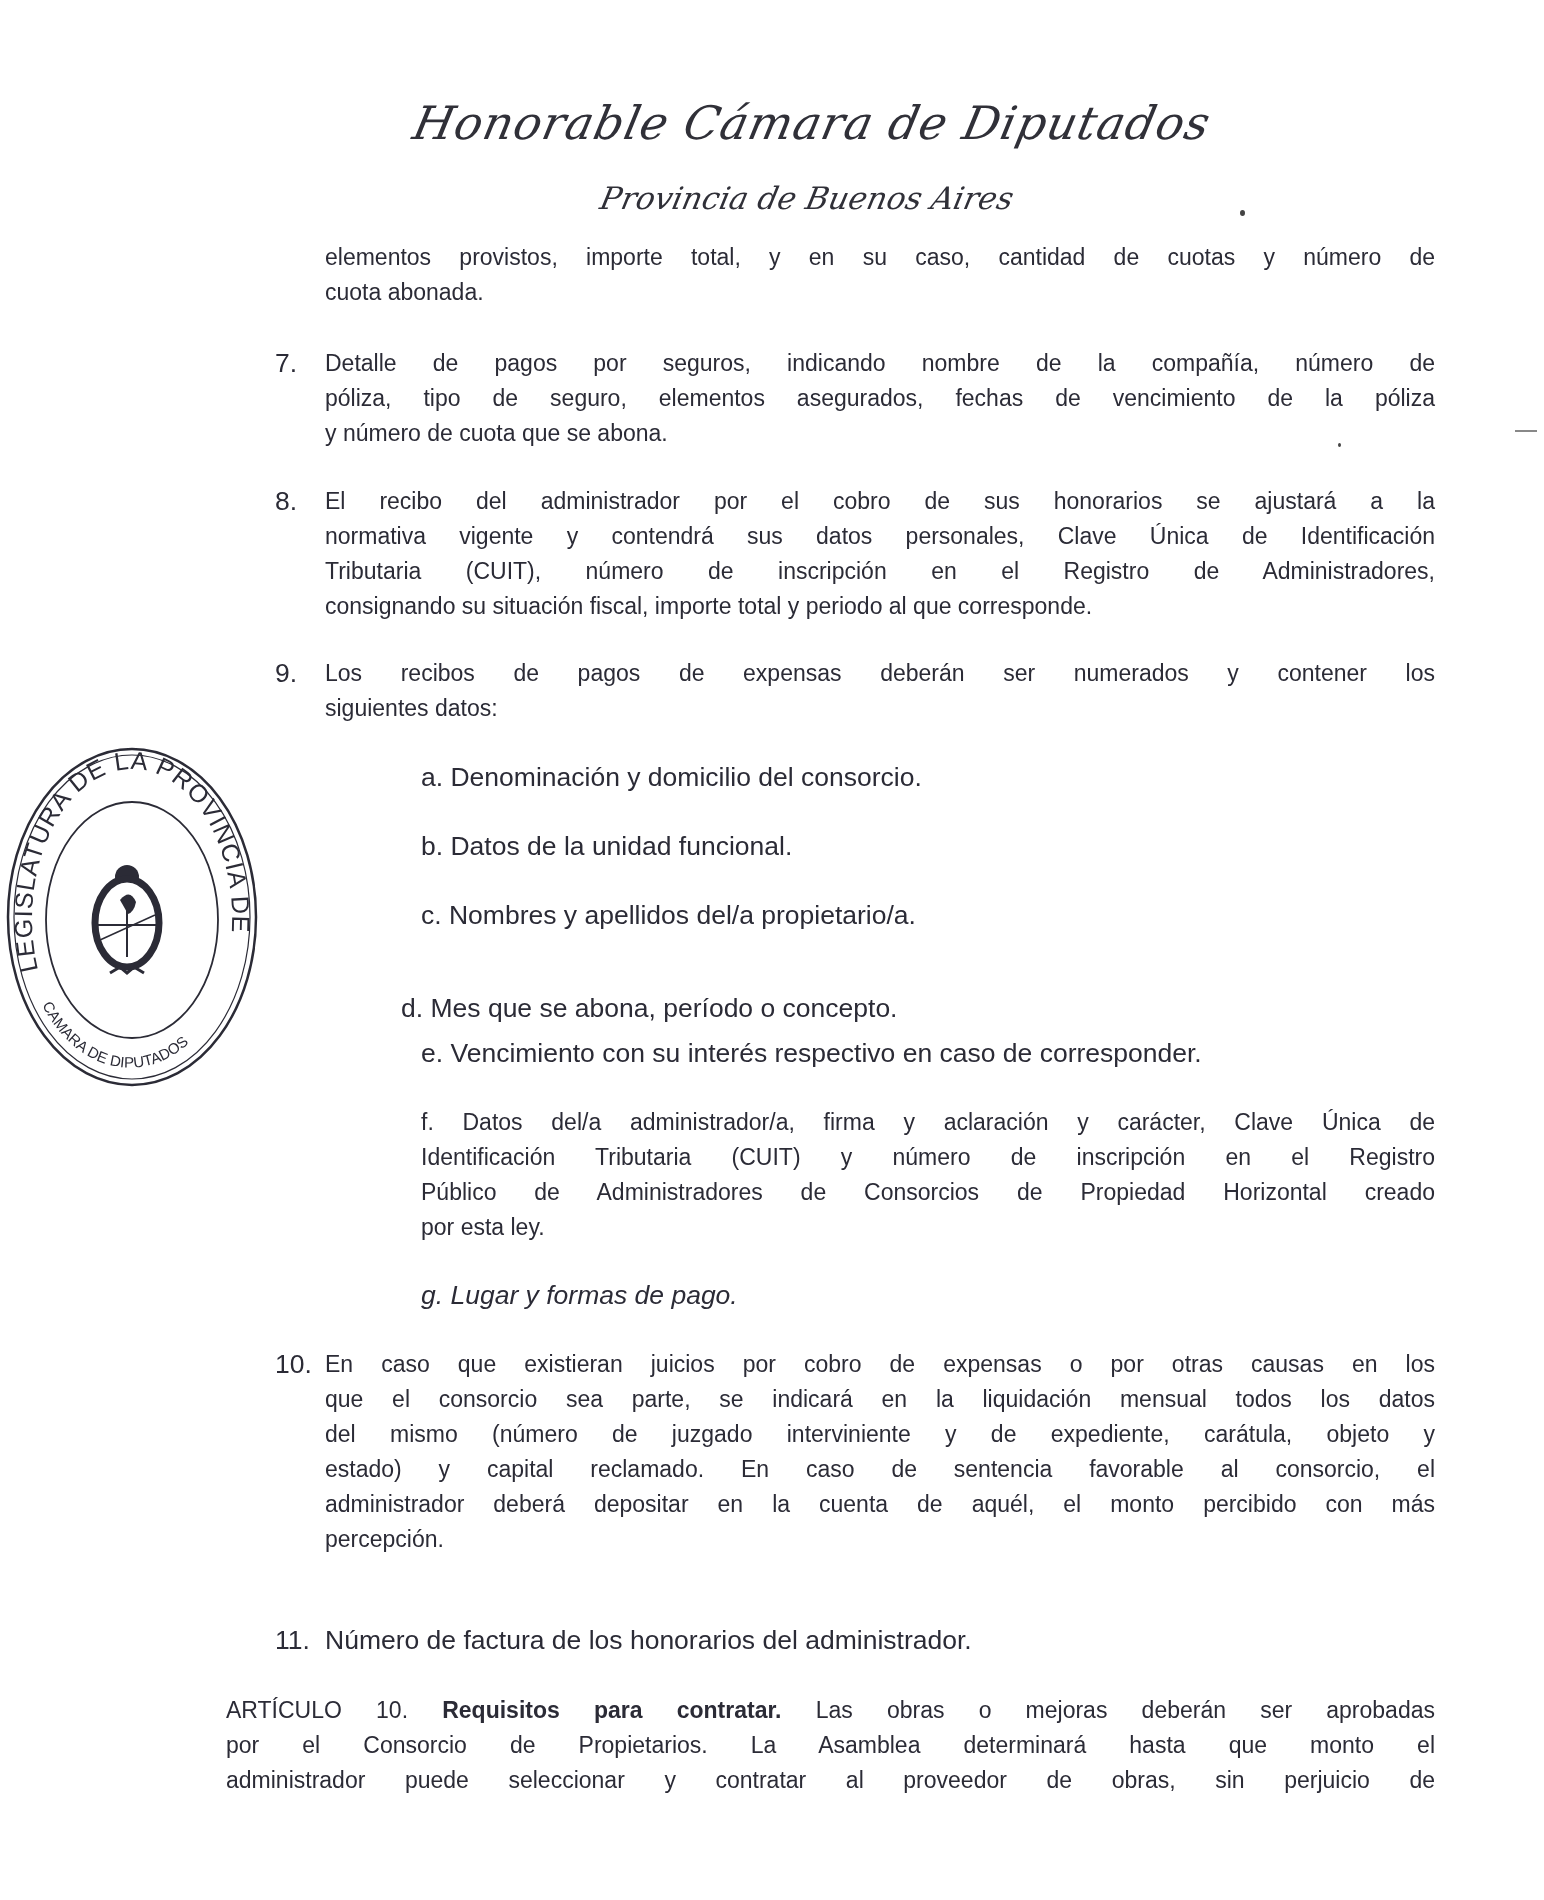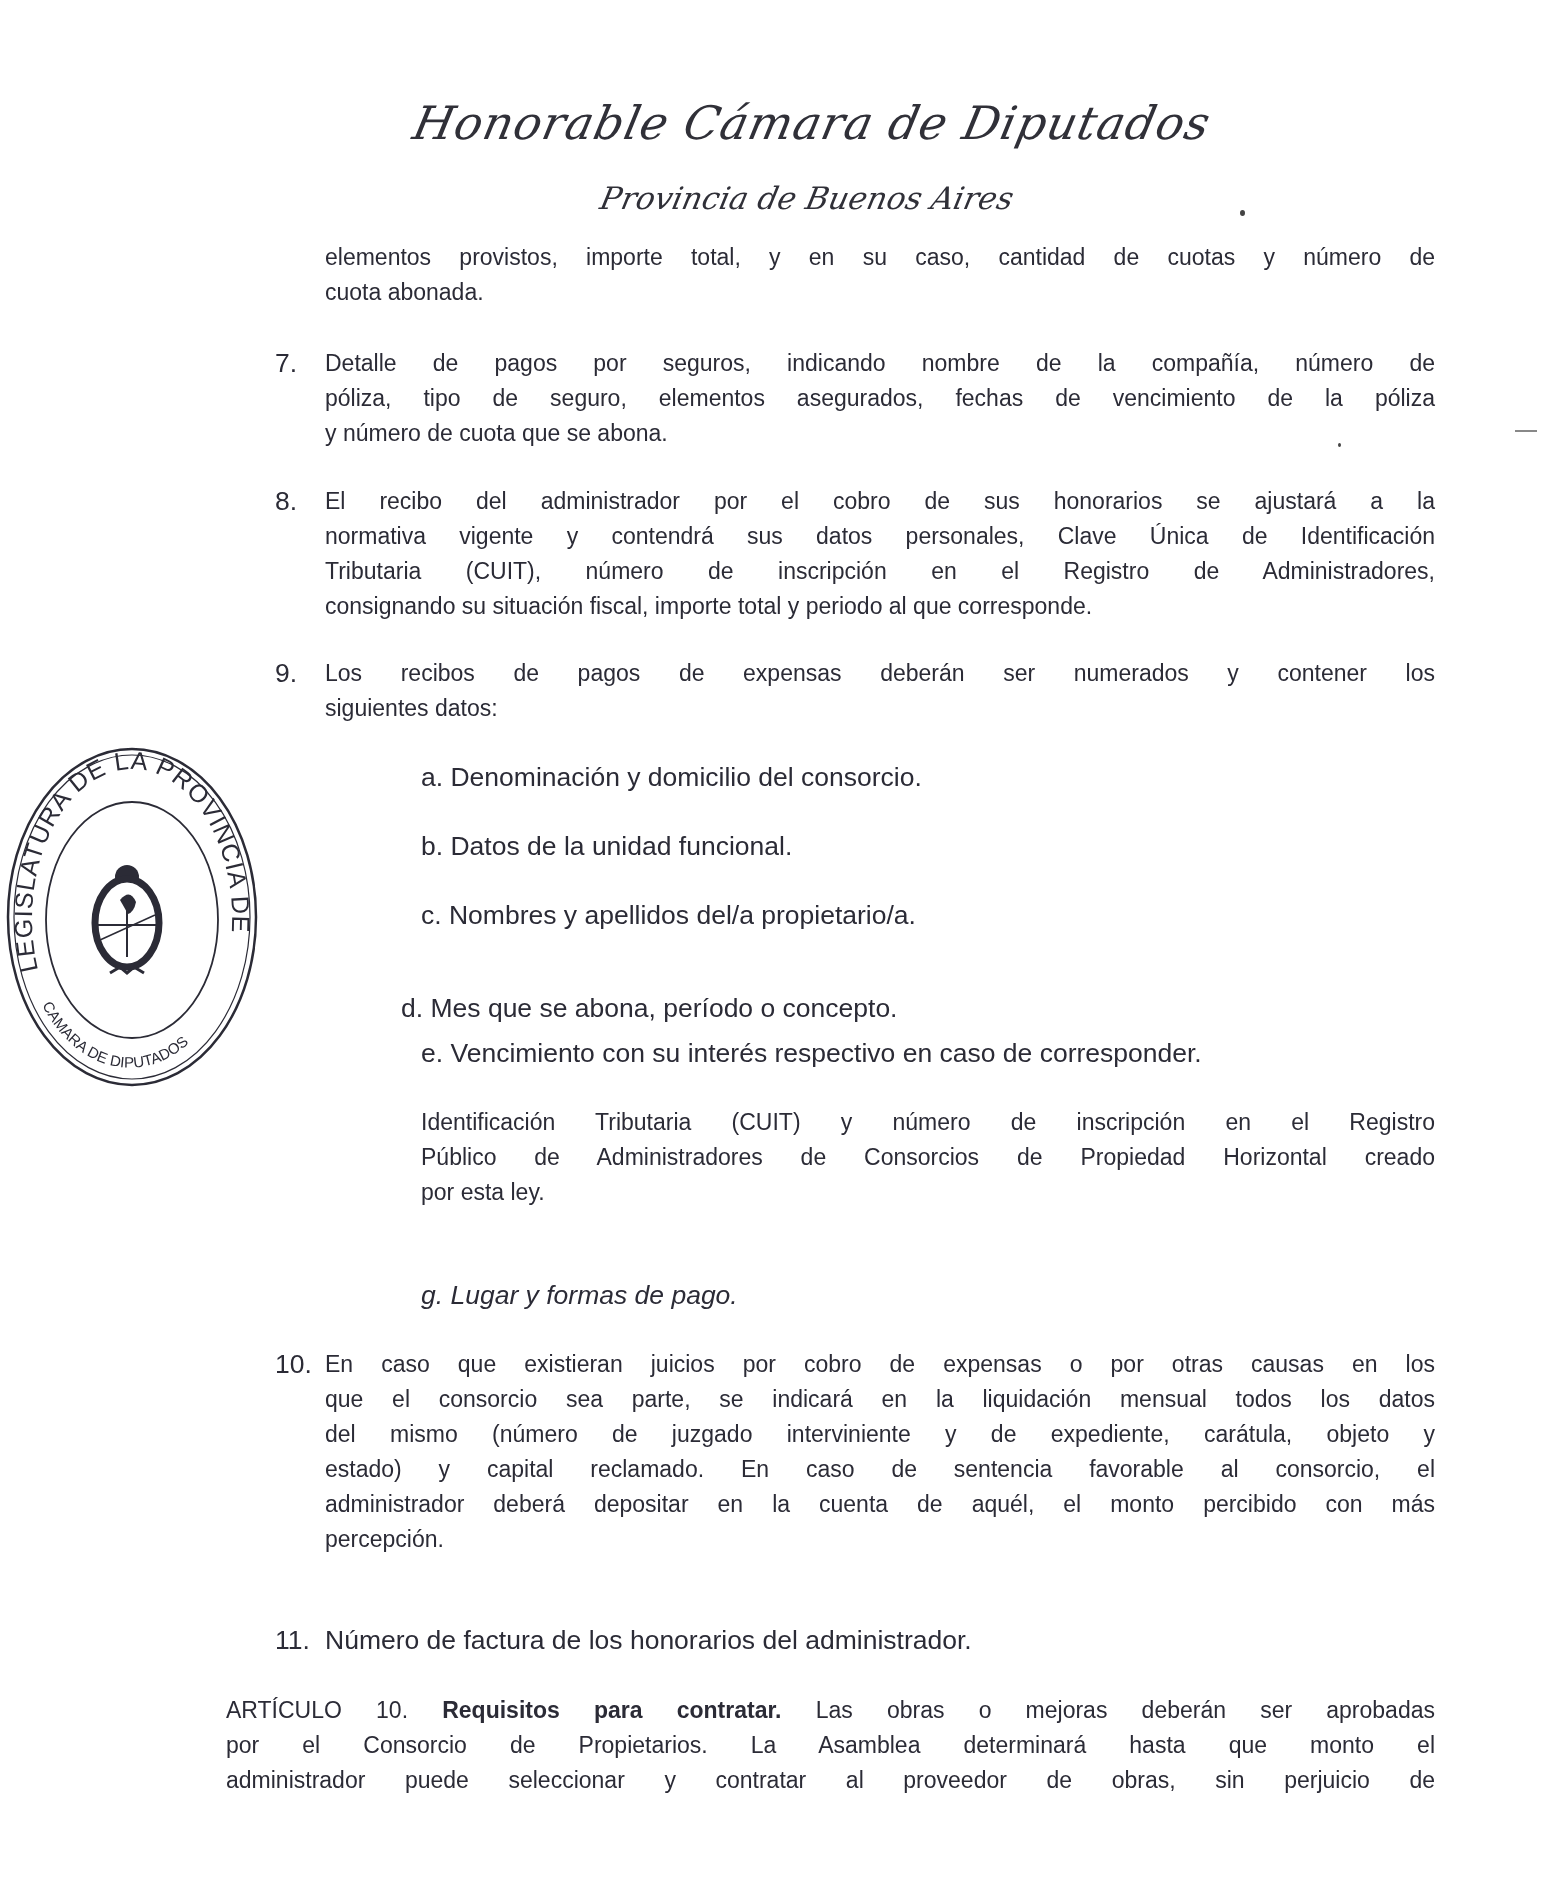--- a/index.html
+++ b/index.html
@@ -88,20 +88,21 @@
   <span class="line last">siguientes datos:</span>
 </div>
 
 <div class="sub" style="left:421px;top:760px;">a. Denominación y domicilio del consorcio.</div>
 <div class="sub" style="left:421px;top:829px;text-align:right;">b. Datos de la unidad funcional.</div>
 <div class="sub" style="left:421px;top:898px;">c. Nombres y apellidos del/a propietario/a.</div>
 <div class="sub" style="left:401px;top:967px;margin-top:24px;">d. Mes que se abona, período o concepto.</div>
 <div class="sub" style="left:421px;top:1036px;">e. Vencimiento con su interés respectivo en caso de corresponder.</div>
 
 <div class="text" style="left:421px;top:1105px;width:1014px;">
+  <span class="line">f. Datos del/a administrador/a, firma y aclaración y carácter, Clave Única de</span>
   <span class="line">Identificación Tributaria (CUIT) y número de inscripción en el Registro</span>
   <span class="line">Público de Administradores de Consorcios de Propiedad Horizontal creado</span>
   <span class="line last">por esta ley.</span>
 </div>
 
 <div class="sub" style="left:421px;top:1278px;font-style:italic;">g. Lugar y formas de pago.</div>
 
 <div class="num" style="left:275px;top:1347px;">10.</div>
 <div class="text" style="left:325px;top:1347px;width:1110px;">
   <span class="line">En caso que existieran juicios  por cobro de expensas o por otras causas en los</span>

